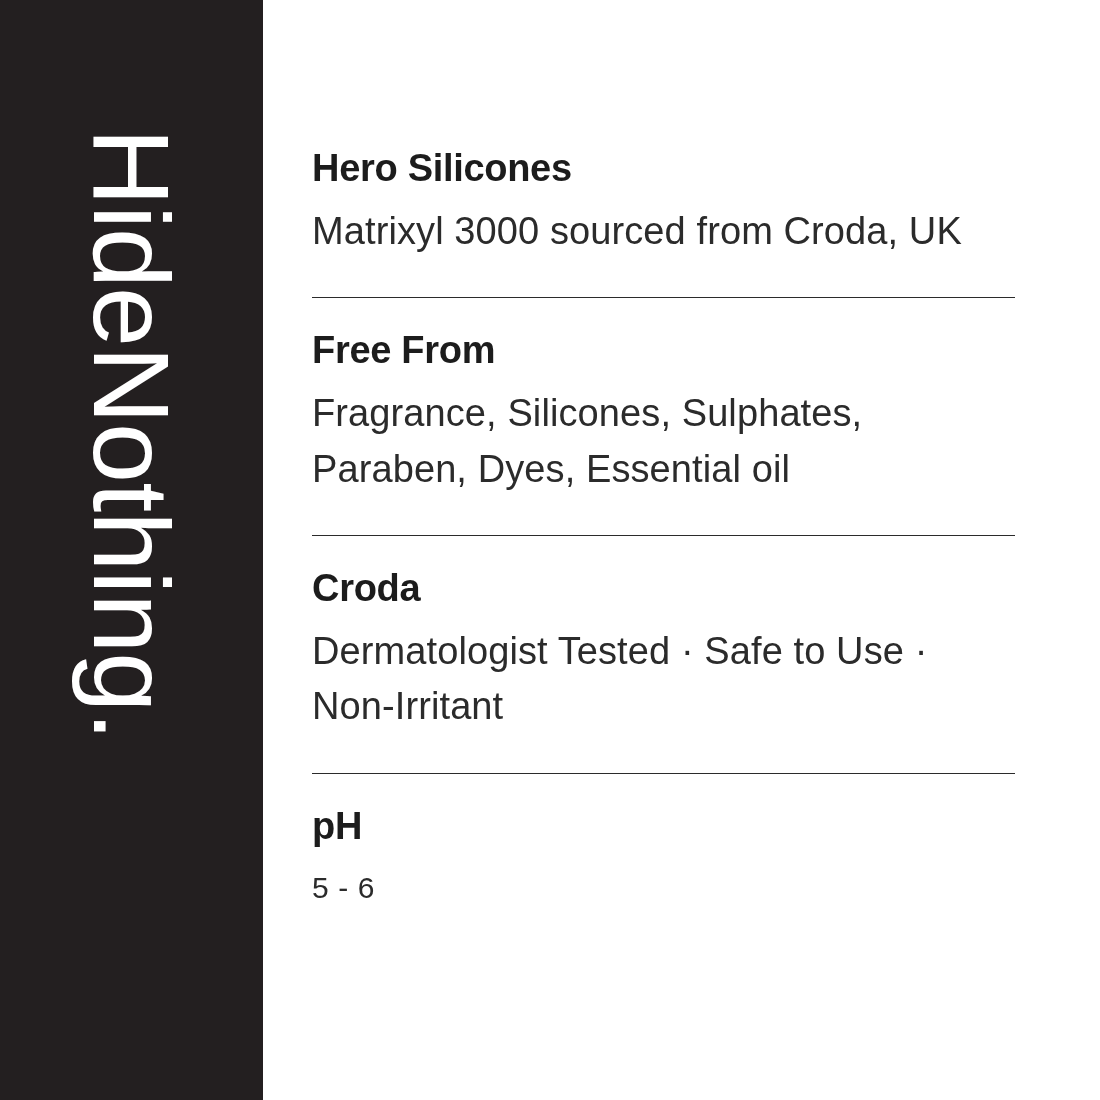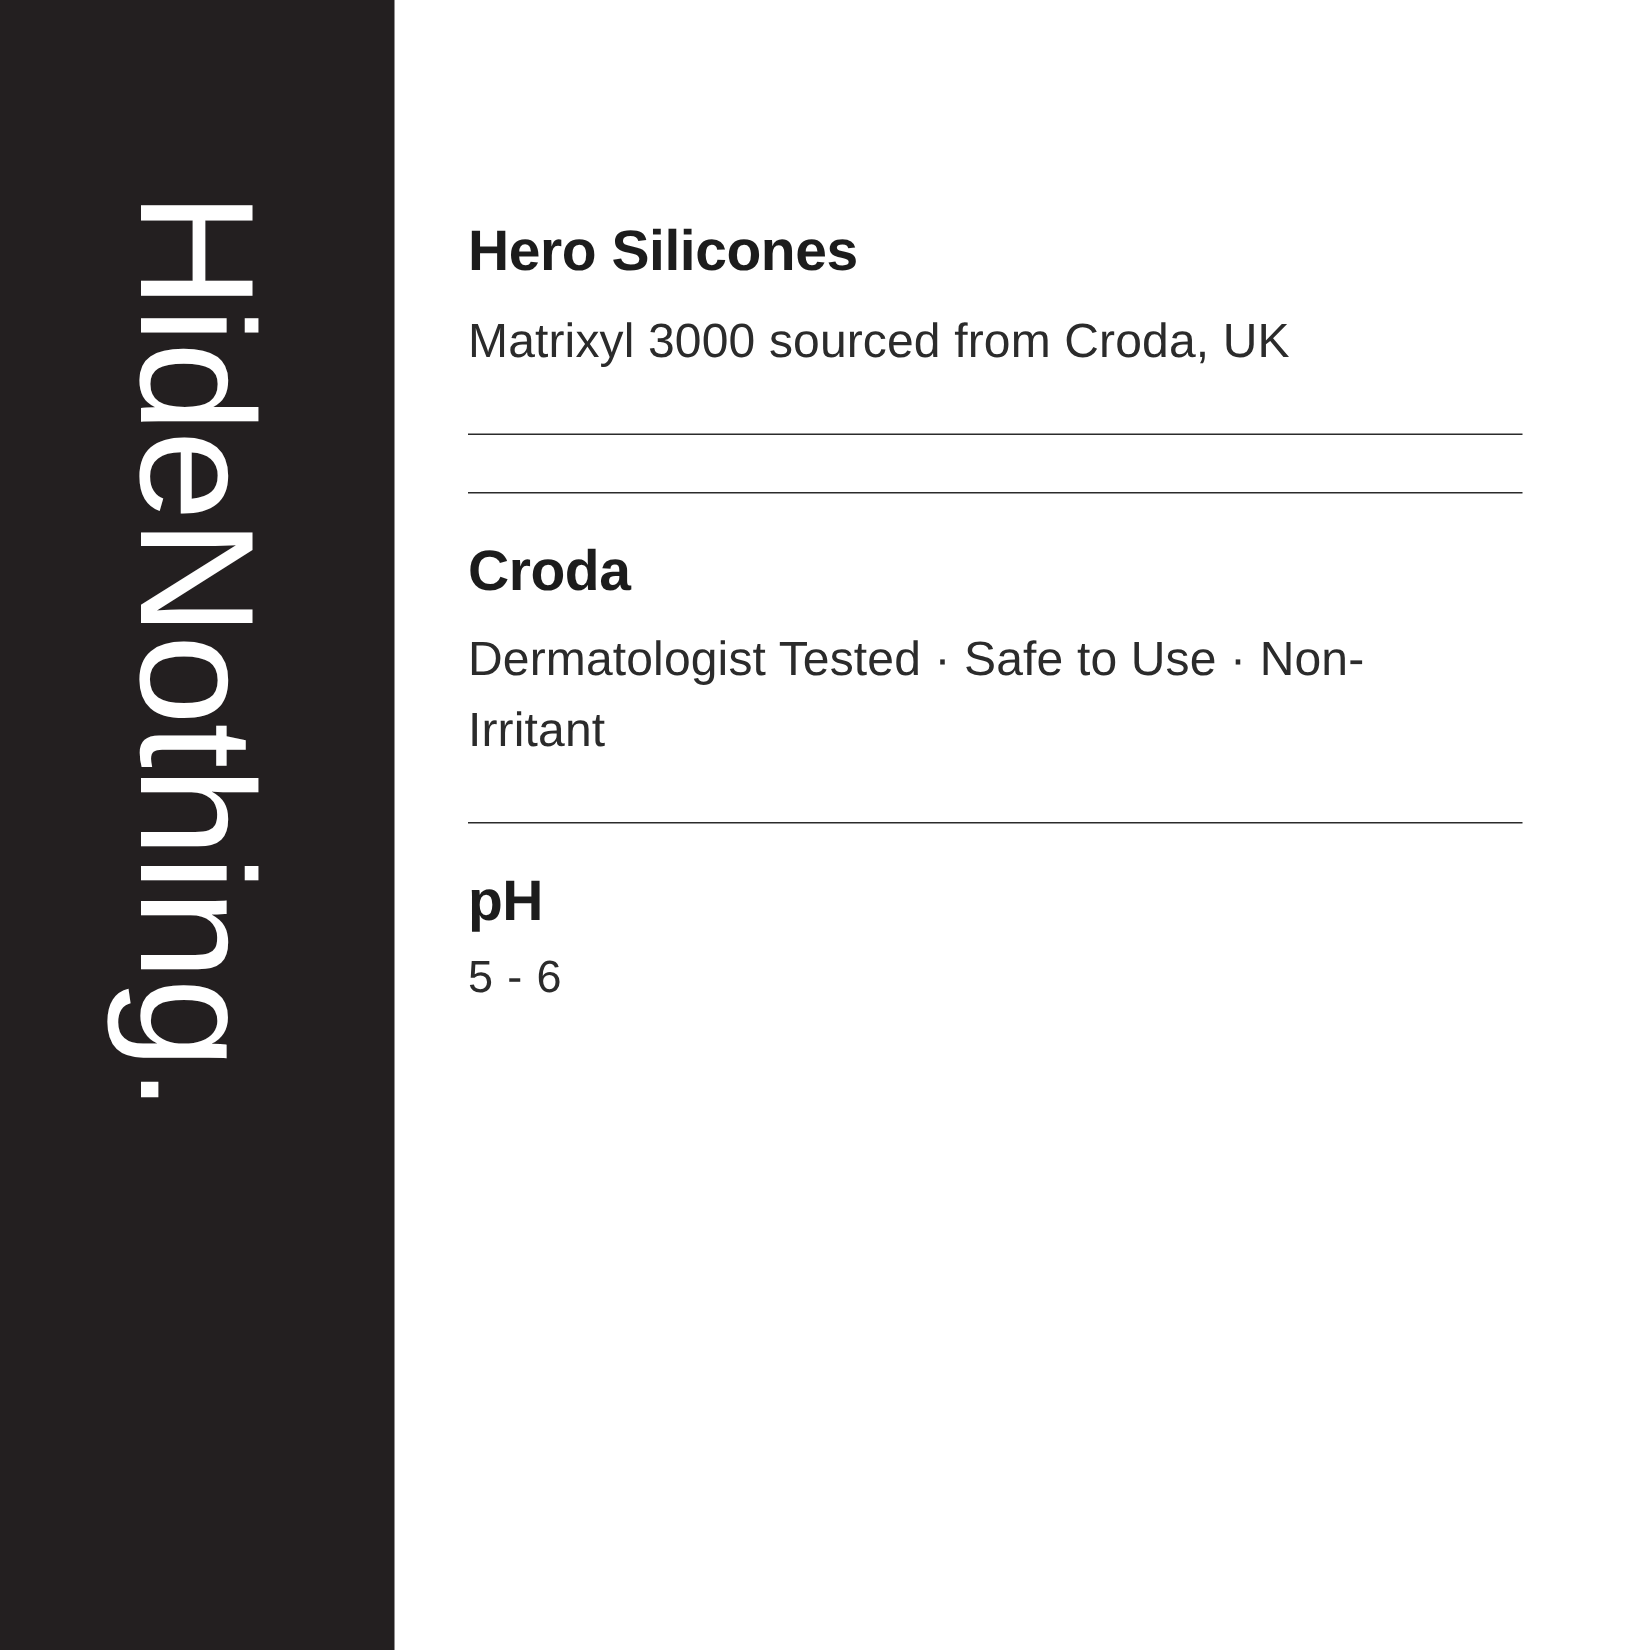--- a/index.html
+++ b/index.html
@@ -61,40 +61,40 @@
   }
   .section-title {
     font-size: 38px;
     font-weight: 700;
     color: #1c1c1c;
     letter-spacing: -0.3px;
     margin: 0 0 14px 0;
     line-height: 1.1;
   }
   .section-body {
-    font-size: 32px;
+    font-size: 38px;
     font-weight: 400;
     color: #2b2b2b;
     line-height: 1.46;
     margin: 0;
     max-width: 660px;
     letter-spacing: 0.1px;
   }
   .divider {
     height: 1px;
     background: #2b2b2b;
     margin: 38px 0 32px 0;
     width: 100%;
   }
   .section.ph .section-body {
     font-size: 30px;
     letter-spacing: 0.6px;
   }
   .section.ph .section-title {
-    margin-bottom: 7px;
+    margin-bottom: 18px;
   }
   .spacer-bottom {
     height: 120px;
   }
 </style>
 </head>
 <body>
 
 <div class="card">
 
@@ -104,20 +104,24 @@
 
   <div class="content">
 
     <div class="section hero">
       <h2 class="section-title">Hero Silicones</h2>
       <p class="section-body">Matrixyl 3000 sourced from Croda, UK</p>
     </div>
 
     <div class="divider"></div>
 
+    <div class="section free-from">
+      <h2 class="section-title">Free From</h2>
+      <p class="section-body">Fragrance, Silicones, Sulphates, Paraben, Dyes, Essential oil</p>
+    </div>
 
     <div class="divider"></div>
 
     <div class="section tested">
       <h2 class="section-title">Croda</h2>
       <p class="section-body">Dermatologist Tested · Safe to Use · Non-Irritant</p>
     </div>
 
     <div class="divider"></div>
 

